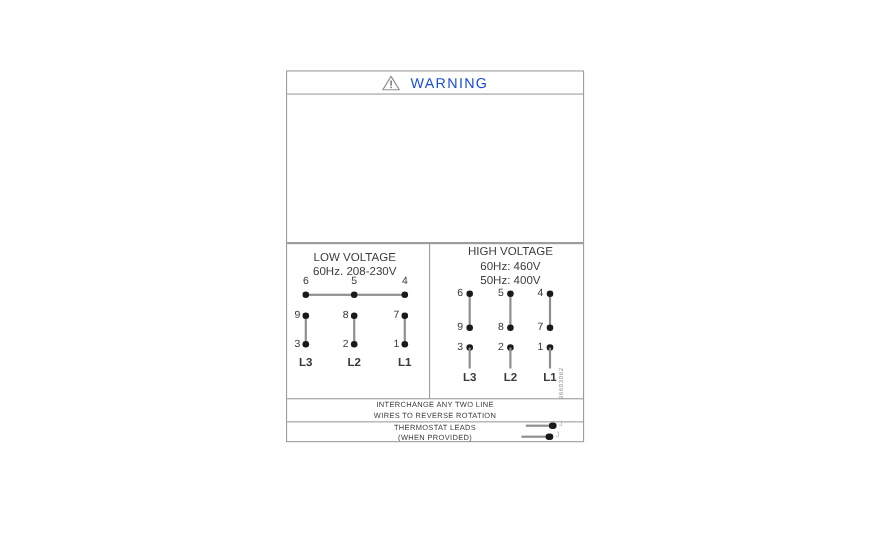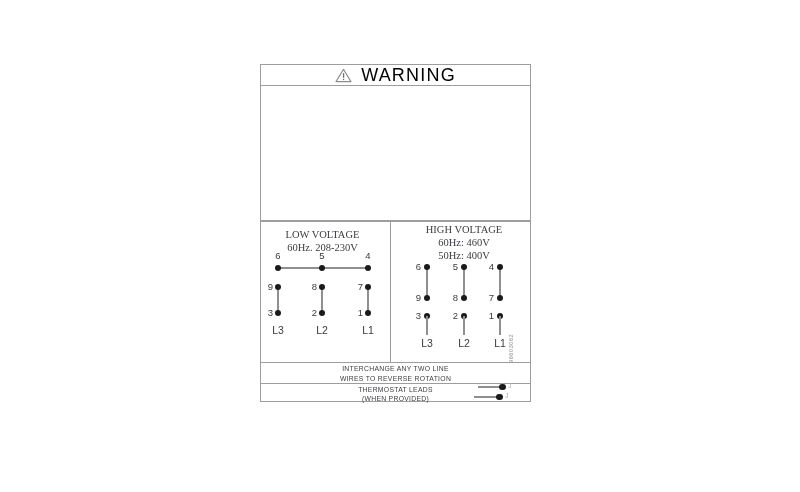--- a/index.html
+++ b/index.html
@@ -9,40 +9,40 @@
 
   .label { position:absolute; left:260px; top:64px; width:271px; height:338px;
            border:1.5px solid #9d9d9d; background:#ffffff; color:#3c3c40; }
 
   .hline { position:absolute; left:0; width:100%; height:1.5px; background:#9d9d9d; }
   .vline { position:absolute; width:1.5px; background:#9d9d9d; }
 
   
   .hdr { position:absolute; left:0; top:0; width:100%; height:20px;
          display:flex; align-items:center; justify-content:center; gap:9px; }
-  .hdr .title { font-size:18px; letter-spacing:1.2px; color:#000000; }
+  .hdr .title { font-size:13px; letter-spacing:1.2px; color:#1d4ed8; }
   .tri { width:17px; height:15px; display:block; }
 
   
   .para { position:absolute; left:10px; width:250px; font-size:10.5px; line-height:13.7px;
           letter-spacing:-0.1px; white-space:pre-line; color:#3c3c40; }
 
   
   .panel { position:absolute; top:155px; height:141px; }
   .panel-title { position:absolute; text-align:center; font-size:10.5px; line-height:13px;
-                 white-space:pre-line; color:#3c3c40;font-family:Liberation Serif, serif; }
+                 white-space:pre-line; color:#3c3c40; }
   .dot { position:absolute; width:6.5px; height:6.5px; border-radius:50%; background:#1a1a1a; }
   .wire { position:absolute; background:#8f8f8f; }
   .wire.h { height:1.5px; }
   .wire.v { width:1.5px; }
   .tnum { position:absolute; font-size:9.5px; color:#3a3a3e; }
   .tnum.topnum { width:20px; text-align:center; }
   .tnum.sidenum { width:13px; text-align:right; }
   .lead { position:absolute; width:28px; text-align:center; font-size:10.5px;
-          font-weight:normal; color:#3a3a3e; }
+          font-weight:bold; color:#3a3a3e; }
 
   .pn { position:absolute; writing-mode:vertical-rl; transform:rotate(180deg);
         font-size:5.5px; letter-spacing:0.6px; color:#8a8a8a; }
 
   
   .note { position:absolute; left:0; width:100%; text-align:center; font-size:6.8px;
           line-height:9.8px; letter-spacing:0.3px; white-space:pre-line; color:#3c3c40; }
   .jlabel { position:absolute; font-size:7px; color:#a9b2bf; }
 </style>
 </head>

